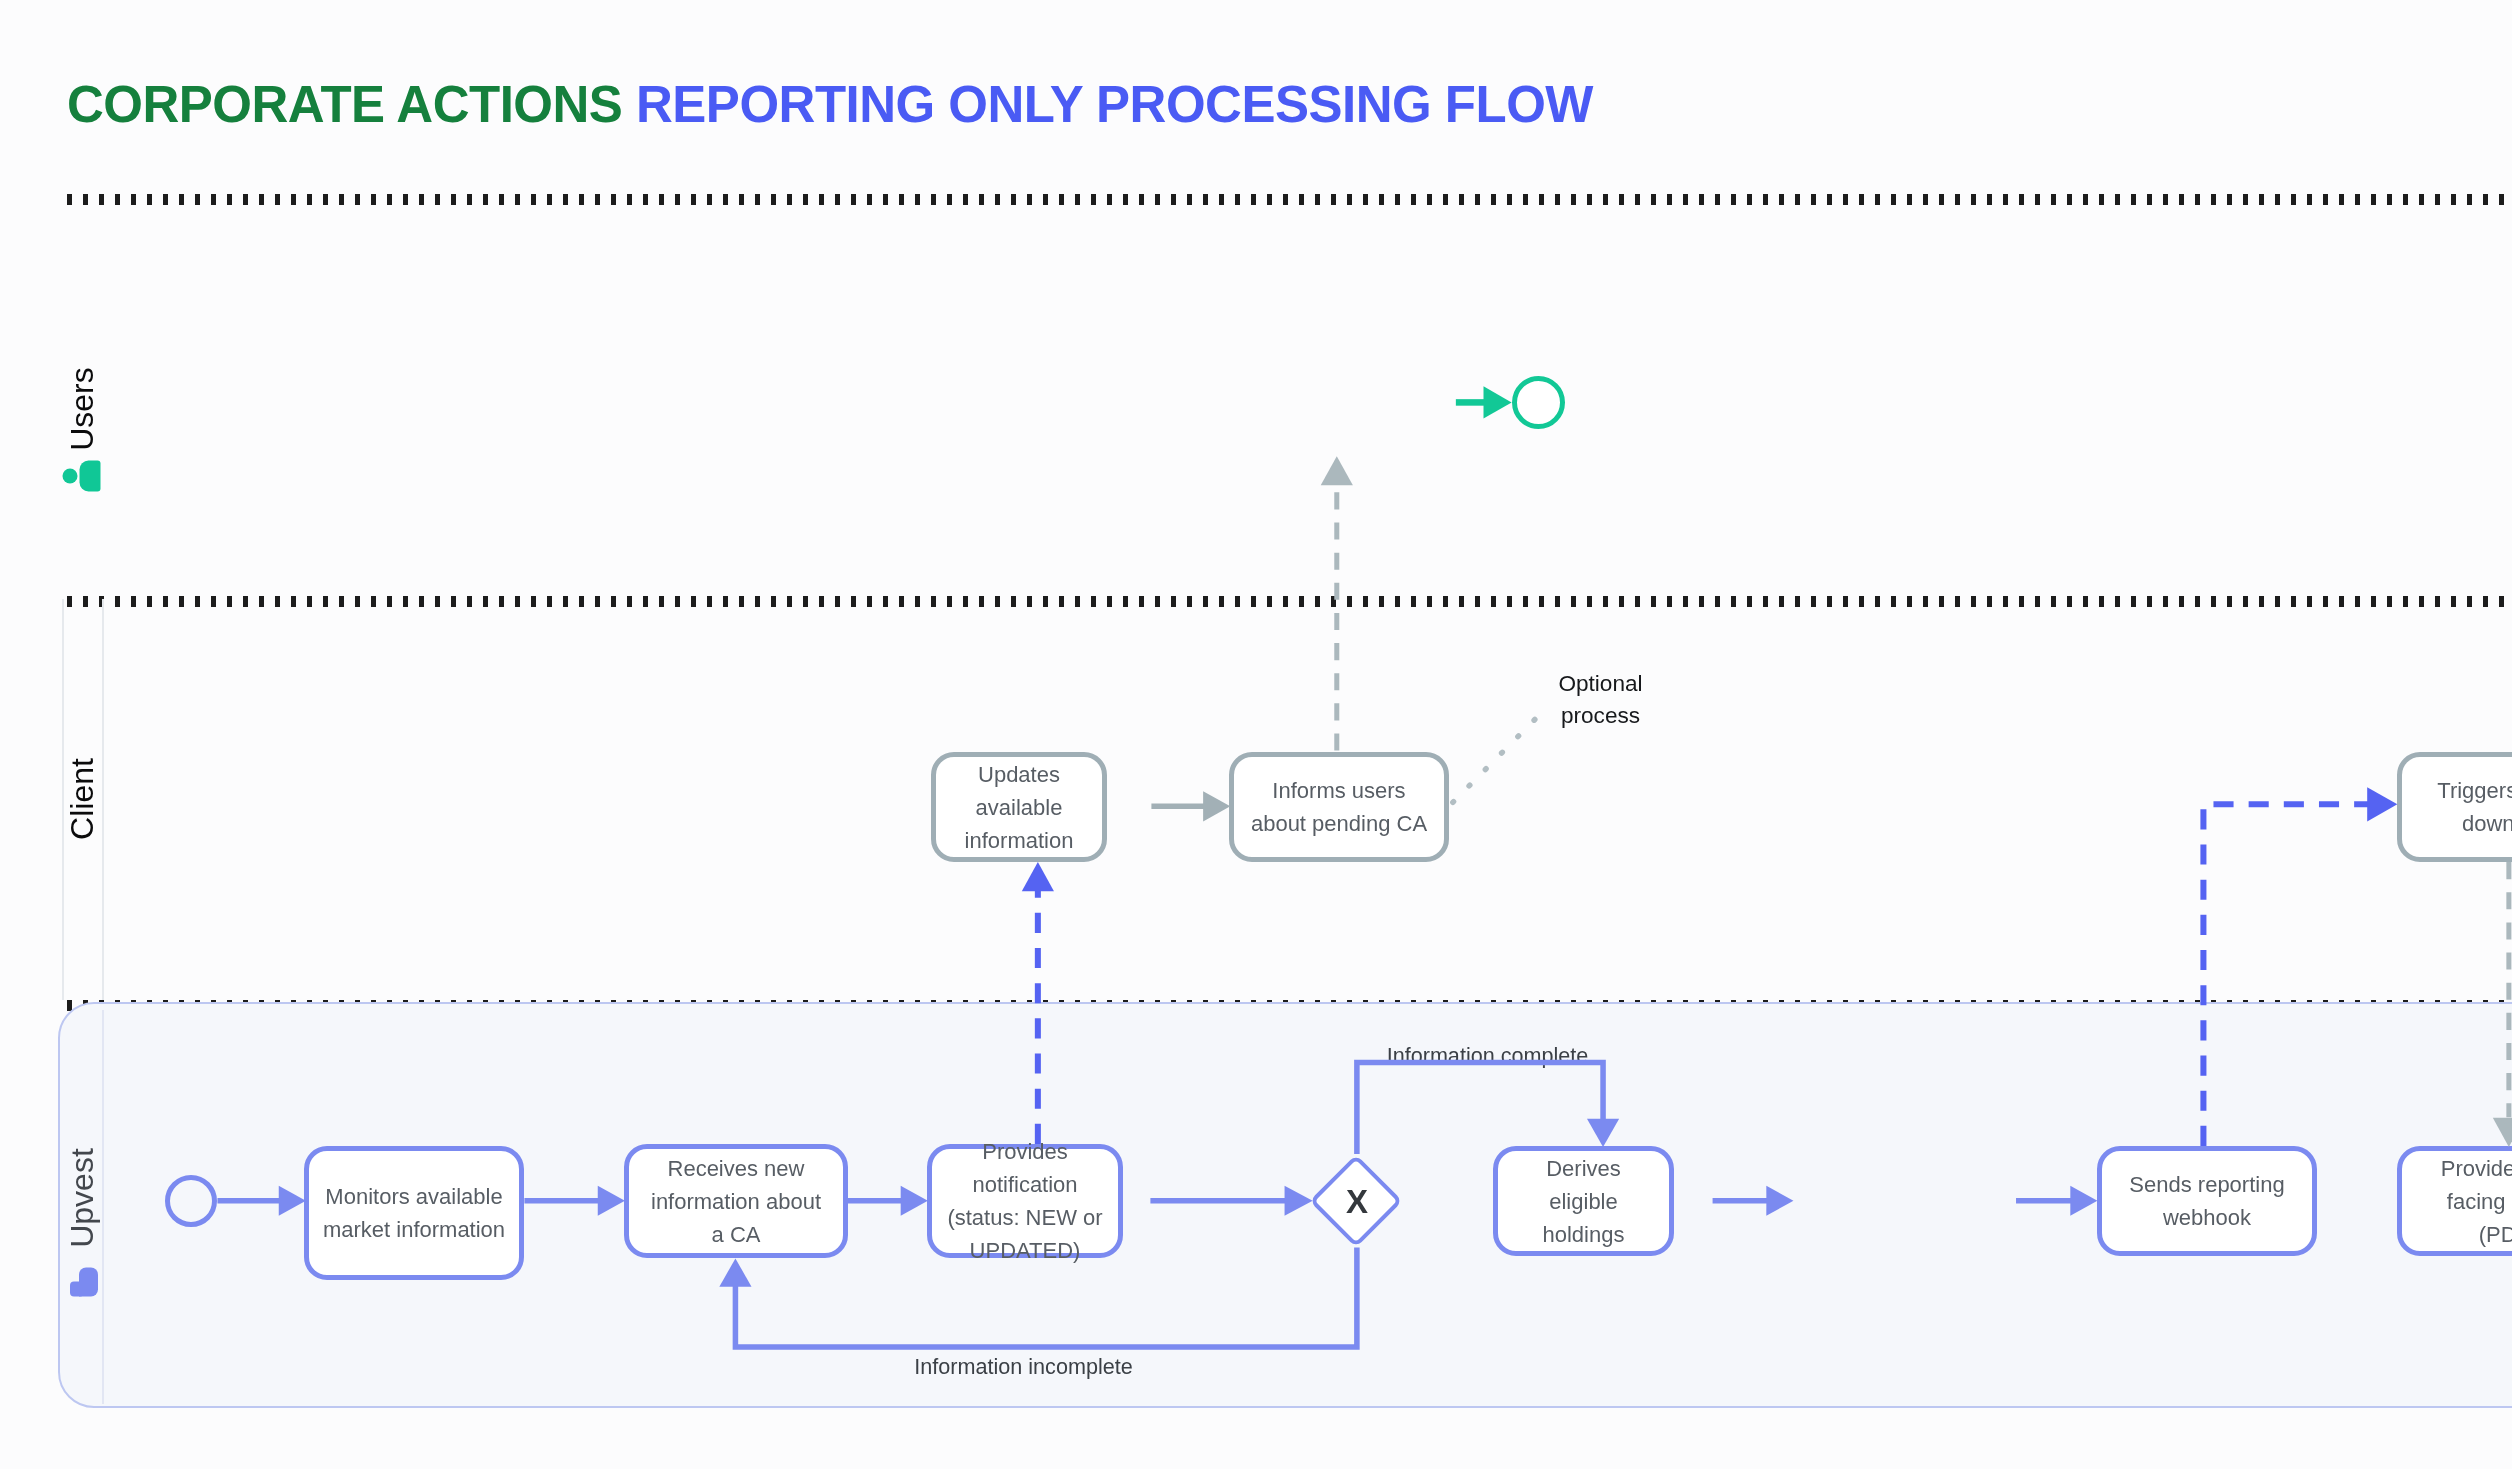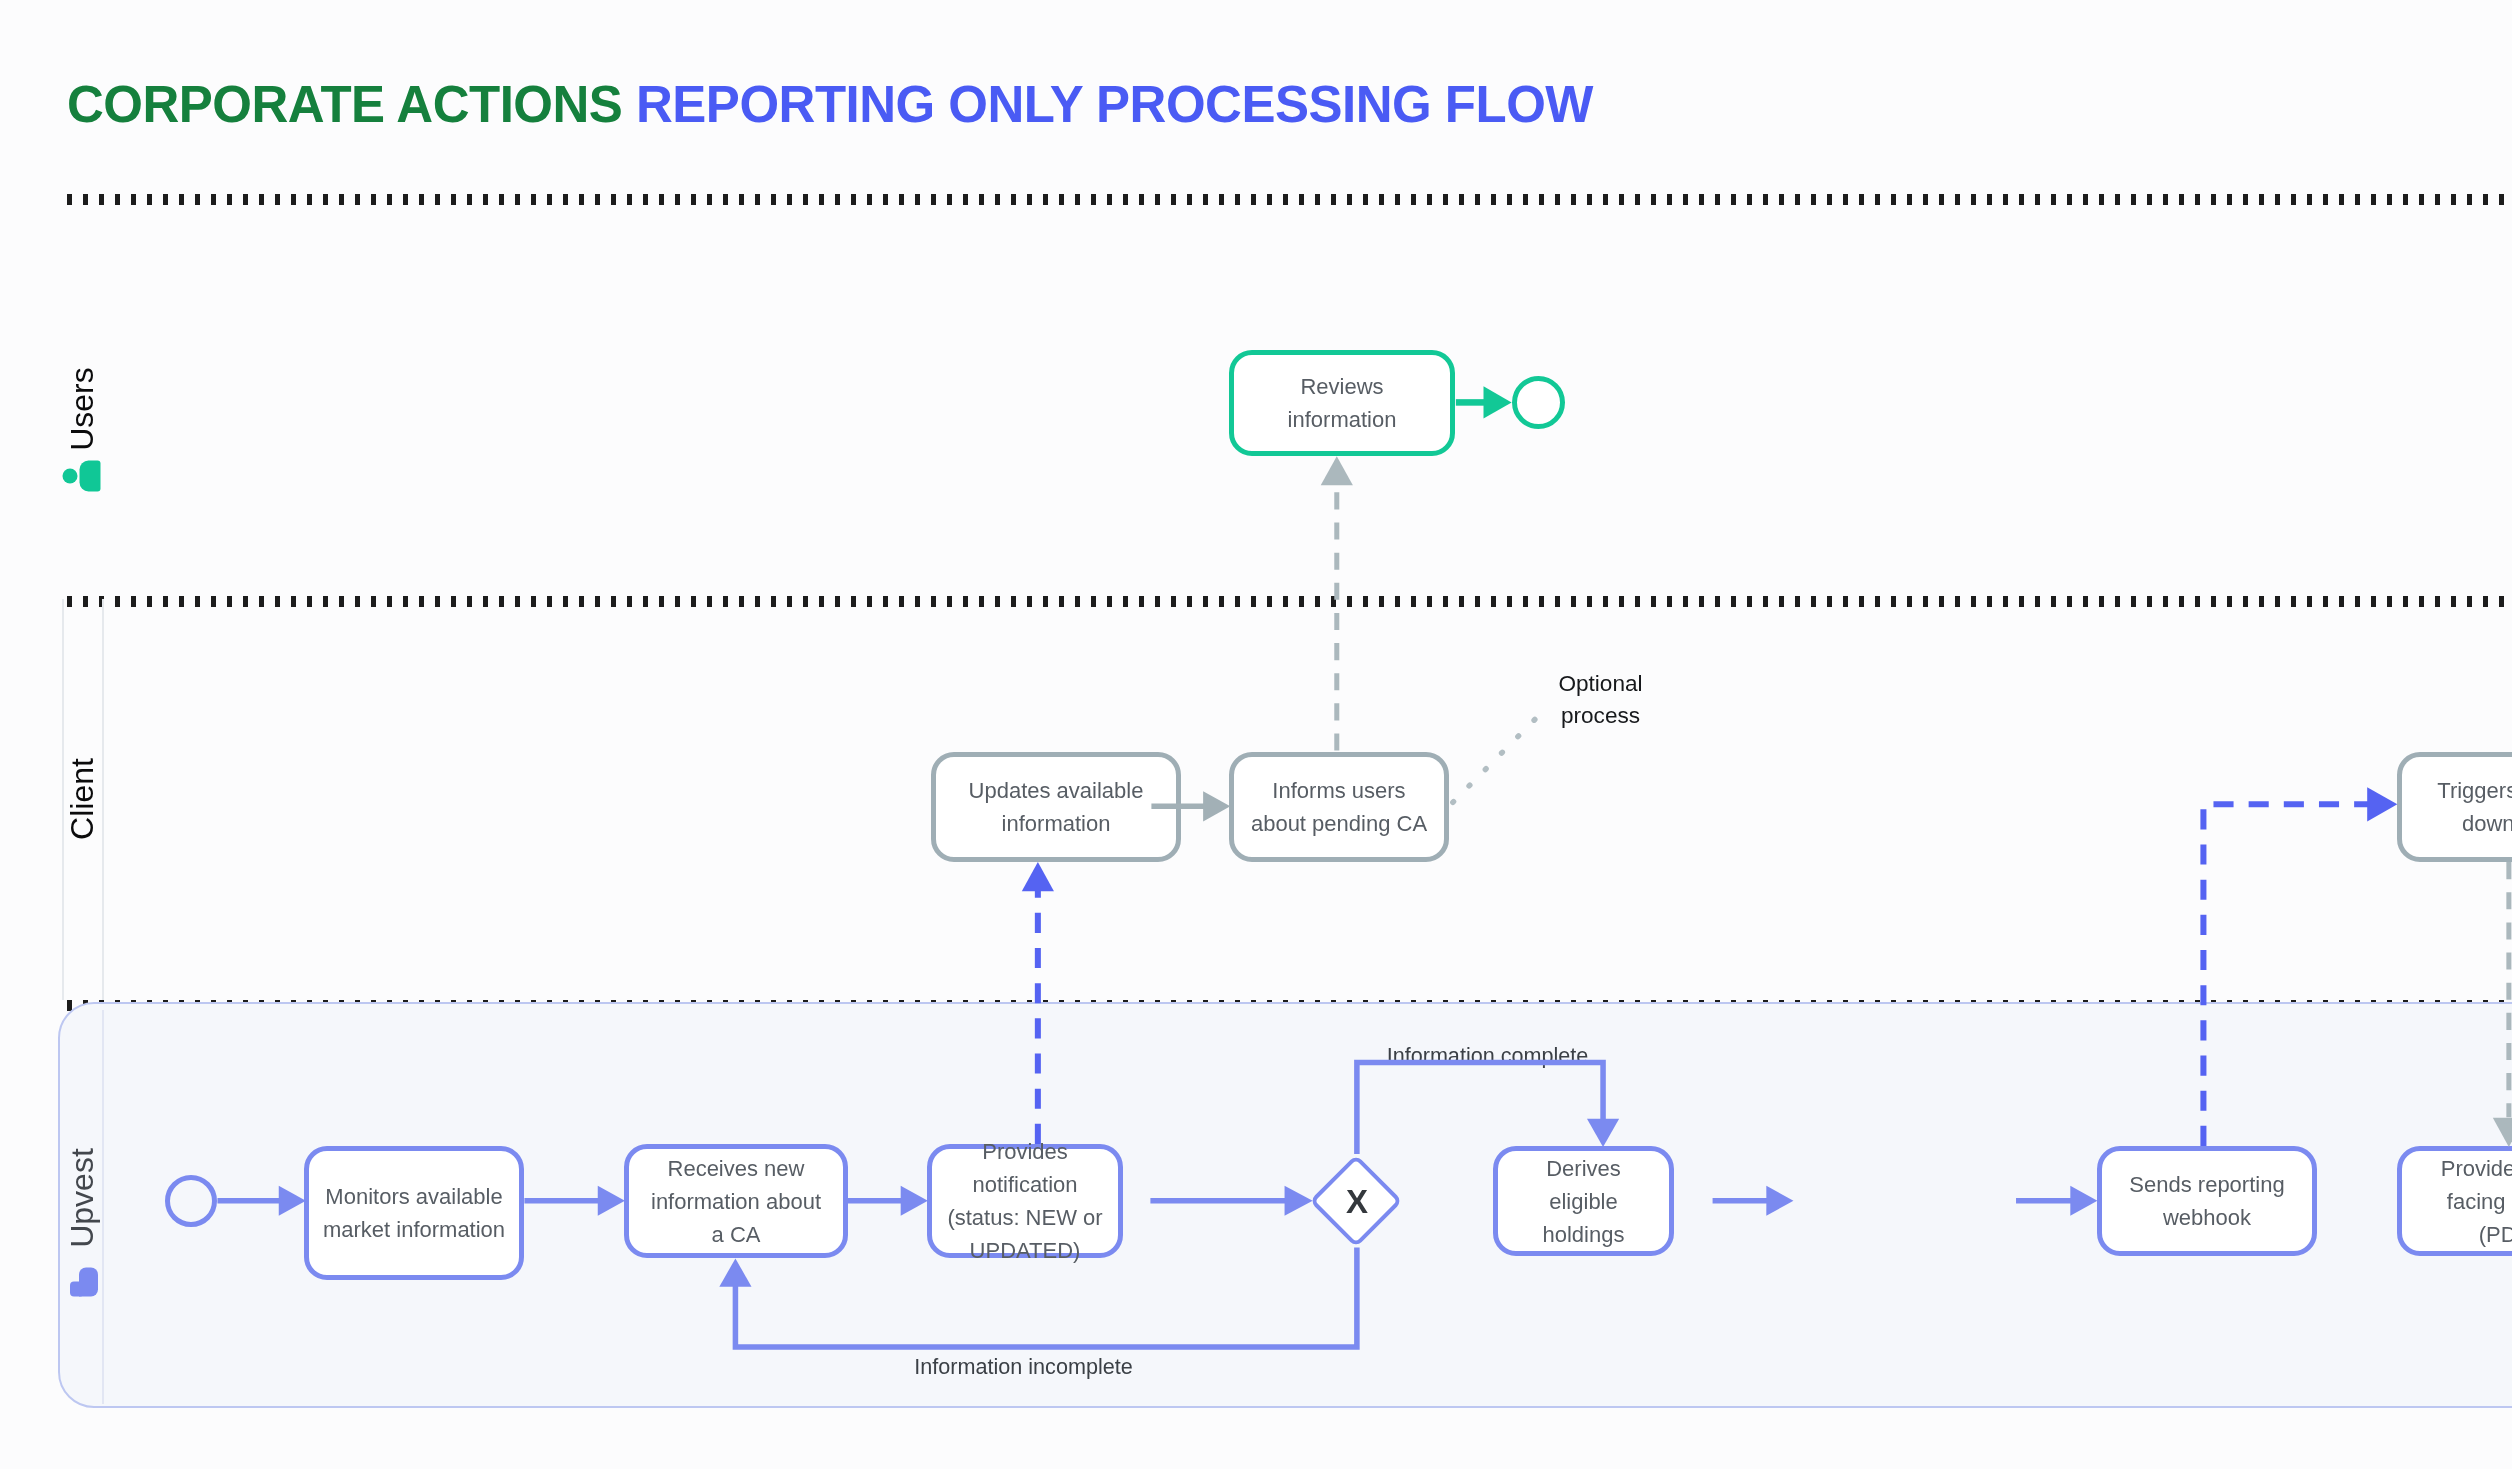--- a/index.html
+++ b/index.html
@@ -83,24 +83,23 @@
   </div>
 
   <div class="lane-label" style="left:82px; top:799px;">Client</div>
 
   <div class="lane-label upvest" style="left:82px; top:1198px;">Upvest</div>
   <div class="upvest-logo" style="left:84px; top:1282px;">
     <div class="ul-small"></div>
     <div class="ul-big"></div>
   </div>
 
-  <div class="task green" style="left:1229px; top:350px; width:226px; height:106px;">Reviews information</div>
   <div class="event end" style="left:1512px; top:376px; width:53px; height:53px;"></div>
 
-  <div class="task gray" style="left:931px; top:752px; width:250px; height:110px;">Updates available information</div>
+  <div class="task gray" style="left:931px; top:752px; width:176px; height:110px;">Updates available information</div>
   <div class="task gray" style="left:1229px; top:752px; width:220px; height:110px;">Informs users about pending CA</div>
   <div class="task gray" style="left:2397px; top:752px; width:224px; height:110px;">Triggers report download</div>
 
   <div class="flow-label" style="left:1525px; top:668px; width:151px; font-size:22.6px; color:#17191C;">Optional process</div>
 
   <div class="event start" style="left:165px; top:1175px; width:52px; height:52px;"></div>
 
   <div class="task blue" style="left:304px;  top:1146px; width:220px; height:134px;">Monitors available market information</div>
   <div class="task blue" style="left:624px; top:1144px; width:224px; height:114px;">Receives new information about a CA</div>
   <div class="task blue" style="left:927px; top:1144px; width:196px; height:114px;">Provides notification (status: NEW or UPDATED)</div>

